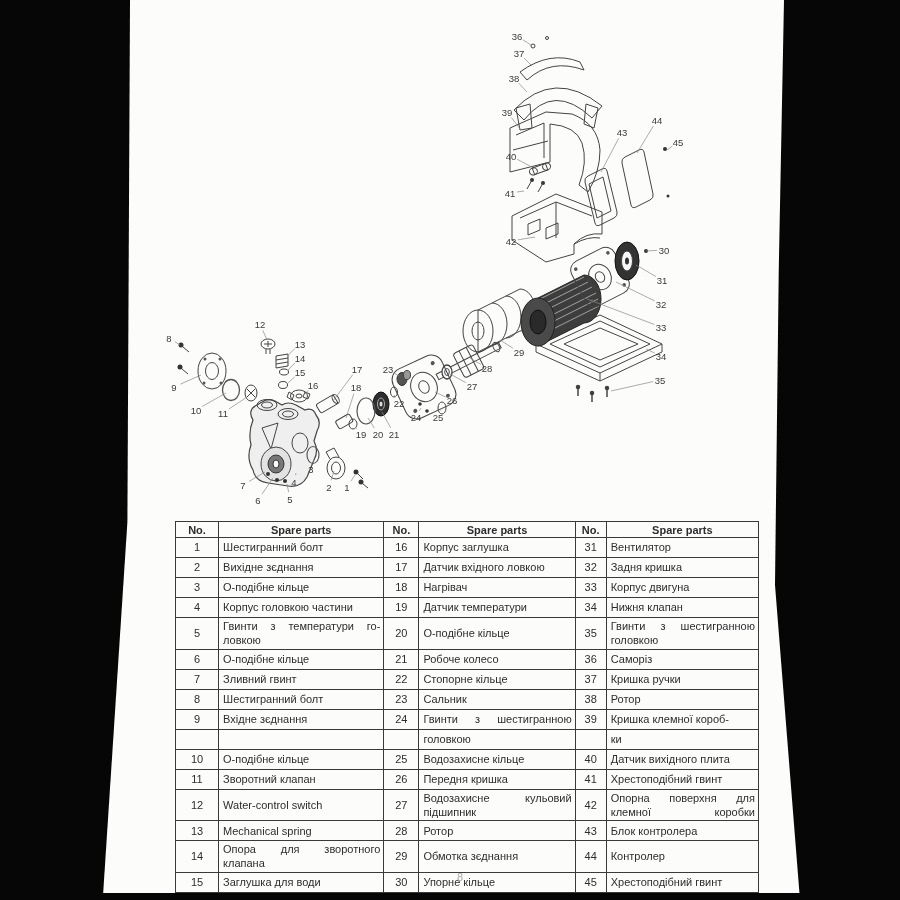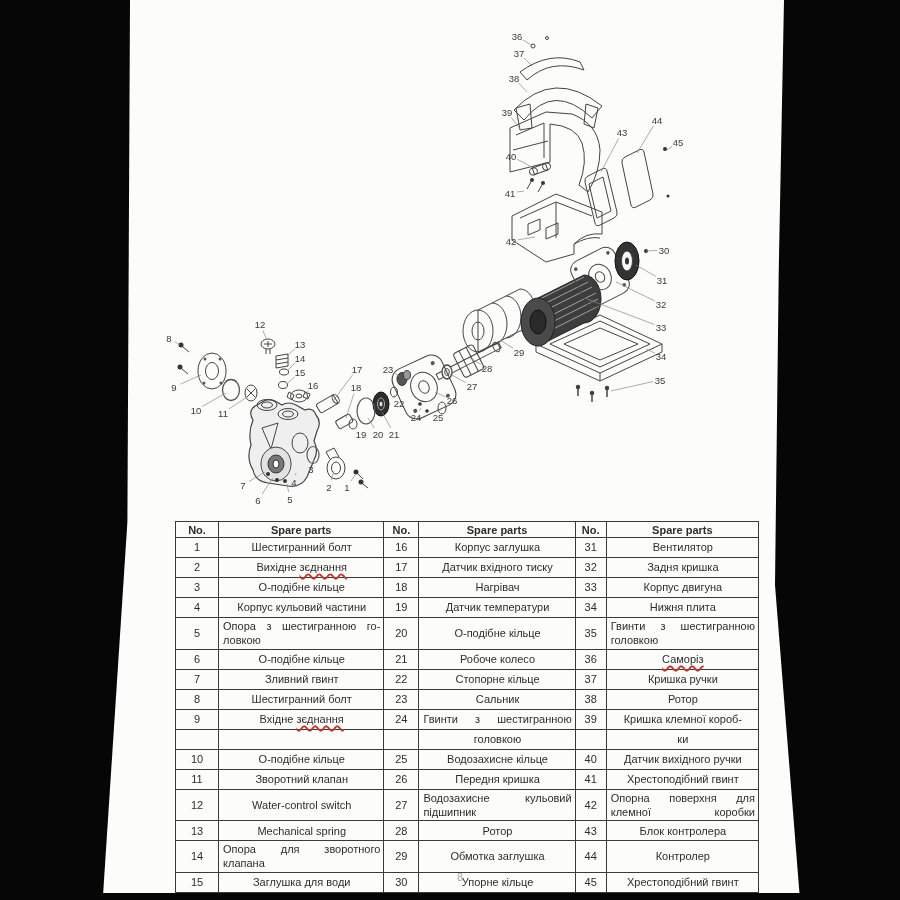--- a/index.html
+++ b/index.html
@@ -16,23 +16,23 @@
   svg.diagram{position:absolute; left:0; top:0;}
   svg .ln{stroke:#444; stroke-width:1; fill:none;}
   svg text.plbl{font-family:"Liberation Sans",sans-serif; font-size:9.5px; fill:#3a3a3a;}
   .tables{position:absolute; left:175px; top:521px; width:584px;}
   table{border-collapse:collapse; width:100%; table-layout:fixed;
         font-size:11px; color:#2d2d2d;border-radius:10px;}
   th,td{border:1px solid #3a3a3a;}
   thead th{height:15px; font-weight:bold; font-size:11px; padding:0 2px;}
   td{height:17px; vertical-align:middle; line-height:1.3; padding:1px 3px;}
   td.no-cell{text-align:center; padding:1px 0;}
-  td.sp-cell{text-align:center; padding-left:4px; white-space:pre-line;}
+  td.sp-cell{text-align:left; padding-left:4px; white-space:pre-line;}
   td.sp-cell.spread{text-align:justify; text-align-last:justify;}
-  .misspell{text-decoration:underline; -webkit-text-decoration:underline wavy #c0392b;
+  .misspell{-webkit-text-decoration:underline wavy #c0392b;
     text-decoration-style:wavy; text-decoration-color:#c0392b;
     text-decoration-thickness:1.5px; text-underline-offset:2px;}
   .page-number{position:absolute; left:440px; top:871px; width:40px;
     text-align:center; font-size:11px; color:#a9a9a9;}
 </style>
 </head>
 <body>
 
 <div class="page">
 
@@ -329,43 +329,43 @@
             <td class="sp-cell">Шестигранний болт</td>
             <td class="no-cell">16</td>
             <td class="sp-cell">Корпус заглушка</td>
             <td class="no-cell">31</td>
             <td class="sp-cell">Вентилятор</td>
           </tr>
           <tr>
             <td class="no-cell">2</td>
             <td class="sp-cell">Вихідне <span class="misspell">зєднання</span></td>
             <td class="no-cell">17</td>
-            <td class="sp-cell">Датчик вхідного тиску</td>
+            <td class="sp-cell">Датчик вхідного ловкою</td>
             <td class="no-cell">32</td>
             <td class="sp-cell">Задня кришка</td>
           </tr>
           <tr>
             <td class="no-cell">3</td>
             <td class="sp-cell">О-подібне кільце</td>
             <td class="no-cell">18</td>
             <td class="sp-cell">Нагрівач</td>
             <td class="no-cell">33</td>
             <td class="sp-cell">Корпус двигуна</td>
           </tr>
           <tr>
             <td class="no-cell">4</td>
-            <td class="sp-cell">Корпус кульовий частини</td>
+            <td class="sp-cell">Корпус головкою частини</td>
             <td class="no-cell">19</td>
             <td class="sp-cell">Датчик температури</td>
             <td class="no-cell">34</td>
-            <td class="sp-cell">Нижня плита</td>
+            <td class="sp-cell">Нижня клапан</td>
           </tr>
           <tr>
             <td class="no-cell">5</td>
-            <td class="sp-cell spread">Опора з шестигранною го-
+            <td class="sp-cell spread">Гвинти з температури го-
 ловкою</td>
             <td class="no-cell">20</td>
             <td class="sp-cell">О-подібне кільце</td>
             <td class="no-cell">35</td>
             <td class="sp-cell spread">Гвинти з шестигранною
 головкою</td>
           </tr>
           <tr>
             <td class="no-cell">6</td>
             <td class="sp-cell">О-подібне кільце</td>
@@ -417,21 +417,21 @@
           <col style="width:31px">
           <col style="width:152px">
         </colgroup>
       <tbody id="tbody1">
           <tr>
             <td class="no-cell">10</td>
             <td class="sp-cell">О-подібне кільце</td>
             <td class="no-cell">25</td>
             <td class="sp-cell">Водозахисне кільце</td>
             <td class="no-cell">40</td>
-            <td class="sp-cell">Датчик вихідного ручки</td>
+            <td class="sp-cell">Датчик вихідного плита</td>
           </tr>
           <tr>
             <td class="no-cell">11</td>
             <td class="sp-cell">Зворотний клапан</td>
             <td class="no-cell">26</td>
             <td class="sp-cell">Передня кришка</td>
             <td class="no-cell">41</td>
             <td class="sp-cell">Хрестоподібний гвинт</td>
           </tr>
           <tr>
@@ -450,21 +450,21 @@
             <td class="no-cell">28</td>
             <td class="sp-cell">Ротор</td>
             <td class="no-cell">43</td>
             <td class="sp-cell">Блок контролера</td>
           </tr>
           <tr>
             <td class="no-cell">14</td>
             <td class="sp-cell spread">Опора для зворотного
 клапана</td>
             <td class="no-cell">29</td>
-            <td class="sp-cell">Обмотка заглушка</td>
+            <td class="sp-cell">Обмотка зєднання</td>
             <td class="no-cell">44</td>
             <td class="sp-cell">Контролер</td>
           </tr>
           <tr>
             <td class="no-cell">15</td>
             <td class="sp-cell">Заглушка для води</td>
             <td class="no-cell">30</td>
             <td class="sp-cell">Упорне кільце</td>
             <td class="no-cell">45</td>
             <td class="sp-cell">Хрестоподібний гвинт</td>

